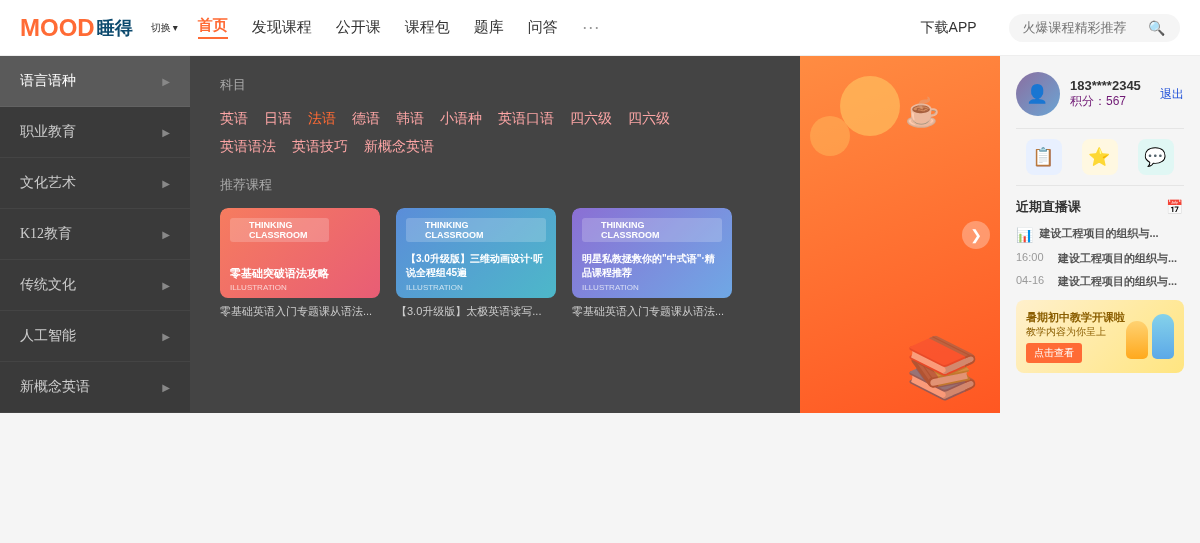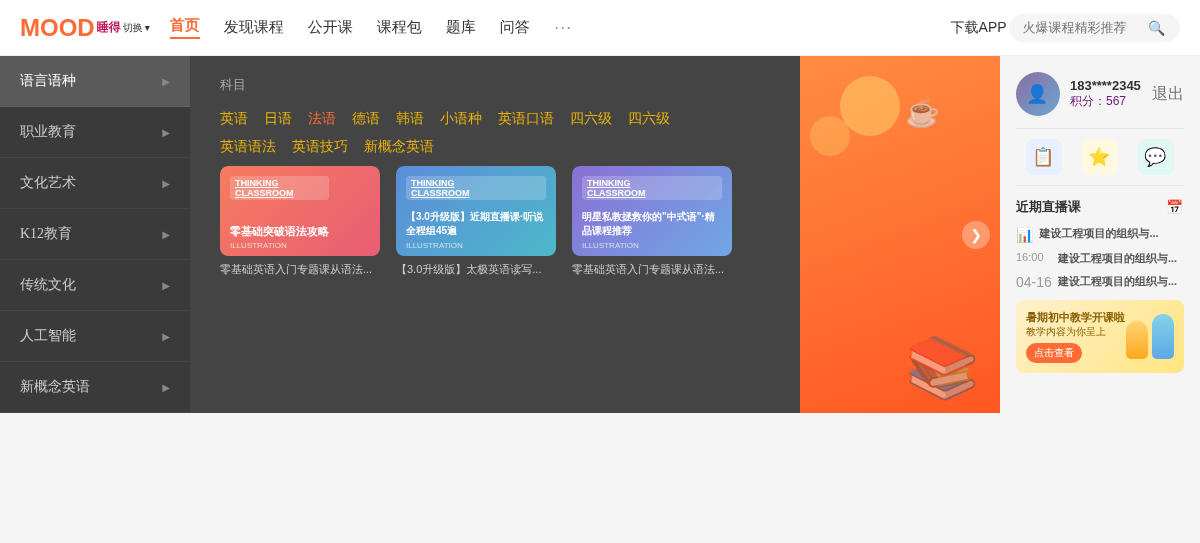--- a/index.html
+++ b/index.html
@@ -12,31 +12,32 @@
       background: #fff;
       height: 56px;
       padding: 0 20px;
       border-bottom: 1px solid #eee;
       position: relative;
       z-index: 100;
     }
     .logo {
       display: flex;
       align-items: center;
+      margin-right: 16px;
       font-size: 22px;
       font-weight: bold;
     }
     .logo-mood {
       color: #ff6b35;
       font-family: 'Arial Black', sans-serif;
       font-size: 24px;
     }
     .logo-text {
-      color: #be185d;
-      font-size: 12px;
+      color: #0c4a6e;
+      font-size: 18px;
       margin-left: 2px;
     }
     .nav-switch {
       display: flex;
       align-items: center;
       color: #333;
       margin-right: 20px;
       cursor: pointer;
       font-size: 14px;
     }
@@ -57,21 +58,21 @@
     .nav-link.active {
       color: #ff6b35;
       font-weight: bold;
       border-bottom: 2px solid #ff6b35;
       padding-bottom: 2px;
     }
     .nav-more { color: #999; font-size: 18px; cursor: pointer; }
     .header-right {
       display: flex;
       align-items: center;
-      gap: 2px;
+      gap: 32px;
       margin-left: auto;
     }
     .download-btn {
       color: #333;
       font-size: 14px;
       cursor: pointer;
       white-space: nowrap;
     }
     .search-box {
       display: flex;
@@ -140,21 +141,21 @@
       font-size: 13px;
       margin-bottom: 16px;
     }
     .subject-tags {
       display: flex;
       flex-wrap: wrap;
       gap: 16px;
       margin-bottom: 10px;
     }
     .subject-tag {
-      color: #eab308;
+      color: #fca5a5;
       font-size: 14px;
       cursor: pointer;
       white-space: nowrap;
     }
     .subject-tag.active { color: #ff6b35; }
 
     
     .recommended-title {
       color: #aaa;
       font-size: 13px;
@@ -182,24 +183,23 @@
       color: #fff;
       position: relative;
       overflow: hidden;
     }
     .course-card-img.pink { background: linear-gradient(135deg, #f67c5f, #e85d75); }
     .course-card-img.teal { background: linear-gradient(135deg, #5b8dd9, #4db8c9); }
     .course-card-img.purple { background: linear-gradient(135deg, #8b6fd4, #6fa8e5); }
     .card-label {
       background: rgba(255,255,255,0.2);
       border-radius: 3px;
-      padding: 2px 5px;
+      padding: 2px 19px;
       font-size: 9px;
       font-weight: bold;
-      text-decoration: underline;
     }
     .course-card-title {
       color: #ccc;
       font-size: 11px;
       margin-top: 6px;
       line-height: 1.4;
       overflow: hidden;
       text-overflow: ellipsis;
       white-space: nowrap;
     }
@@ -271,21 +271,21 @@
       display: flex;
       align-items: center;
       justify-content: center;
       color: #fff;
       font-size: 18px;
       flex-shrink: 0;
     }
     .user-details { flex: 1; }
     .user-id { font-size: 13px; font-weight: bold; color: #333; }
     .user-points { font-size: 12px; color: #701a75; }
-    .logout-btn { font-size: 16px; color: #737373; cursor: pointer; }
+    .logout-btn { font-size: 12px; color: #1d4ed8; cursor: pointer; }
     .user-actions {
       display: flex;
       justify-content: space-around;
       margin: 12px 0;
       padding: 10px 0;
       border-top: 1px solid #e5e5e5;
       border-bottom: 1px solid #e5e5e5;
     }
     .action-icon {
       width: 36px;
@@ -339,21 +339,21 @@
       padding: 10px;
       display: flex;
       align-items: center;
       position: relative;
       overflow: hidden;
       cursor: pointer;
     }
     .ad-btn {
       background: #ff6b35;
       color: #fff;
-      border-radius: 10px;
+      border-radius: 3px;
       padding: 3px 8px;
       font-size: 10px;
       margin-top: 4px;
       display: inline-block;
       cursor: pointer;
     }
   </style>
 </head>
 <body>
 
@@ -430,38 +430,39 @@
         <span class="subject-tag">英语口语</span>
         <span class="subject-tag">四六级</span>
         <span class="subject-tag">四六级</span>
       </div>
       <div class="subject-tags">
         <span class="subject-tag">英语语法</span>
         <span class="subject-tag">英语技巧</span>
         <span class="subject-tag">新概念英语</span>
       </div>
 
+      <div class="recommended-title">推荐课程</div>
       <div class="course-cards">
 
         <div class="course-card">
           <div class="course-card-img pink">
             <div style="display:flex;flex-direction:column;gap:4px;">
               <span class="card-label">THINKING<br>CLASSROOM</span>
               <span style="font-size:11px;font-weight:bold;margin-top:20px;">零基础突破语法攻略</span>
             </div>
             <div style="position:absolute;bottom:6px;left:10px;font-size:8px;color:rgba(255,255,255,0.7);">ILLUSTRATION</div>
           </div>
           <div class="course-card-title">零基础英语入门专题课从语法...</div>
         </div>
 
         <div class="course-card">
           <div class="course-card-img teal">
             <div style="display:flex;flex-direction:column;gap:4px;">
               <span class="card-label">THINKING<br>CLASSROOM</span>
-              <span style="font-size:10px;font-weight:bold;margin-top:6px;">【3.0升级版】近期直播课·听说全程组45遍</span>
+              <span style="font-size:10px;font-weight:bold;margin-top:6px;">【3.0升级版】三维动画设计·听说全程组45遍</span>
             </div>
             <div style="position:absolute;bottom:6px;left:10px;font-size:8px;color:rgba(255,255,255,0.7);">ILLUSTRATION</div>
           </div>
           <div class="course-card-title">【3.0升级版】太极英语读写...</div>
         </div>
 
         <div class="course-card">
           <div class="course-card-img purple">
             <div style="display:flex;flex-direction:column;gap:4px;">
               <span class="card-label">THINKING<br>CLASSROOM</span>
@@ -512,21 +513,21 @@
           <div class="live-item-title">建设工程项目的组织与...</div>
         </div>
       </div>
       <div class="live-item">
         <span style="font-size:11px;color:#999;min-width:36px;">16:00</span>
         <div class="live-item-text">
           <div class="live-item-title">建设工程项目的组织与...</div>
         </div>
       </div>
       <div class="live-item">
-        <span style="font-size:14px;color:#999;min-width:36px;">04-16</span>
+        <span style="font-size:11px;color:#999;min-width:36px;">04-16</span>
         <div class="live-item-text">
           <div class="live-item-title">建设工程项目的组织与...</div>
         </div>
       </div>
     </div>
 
     <div class="ad-banner">
       <div style="flex:1;">
         <div style="font-size:11px;color:#8b5e00;font-weight:bold;">暑期初中教学开课啦</div>
         <div style="font-size:10px;color:#8b5e00;">教学内容为你呈上</div>

